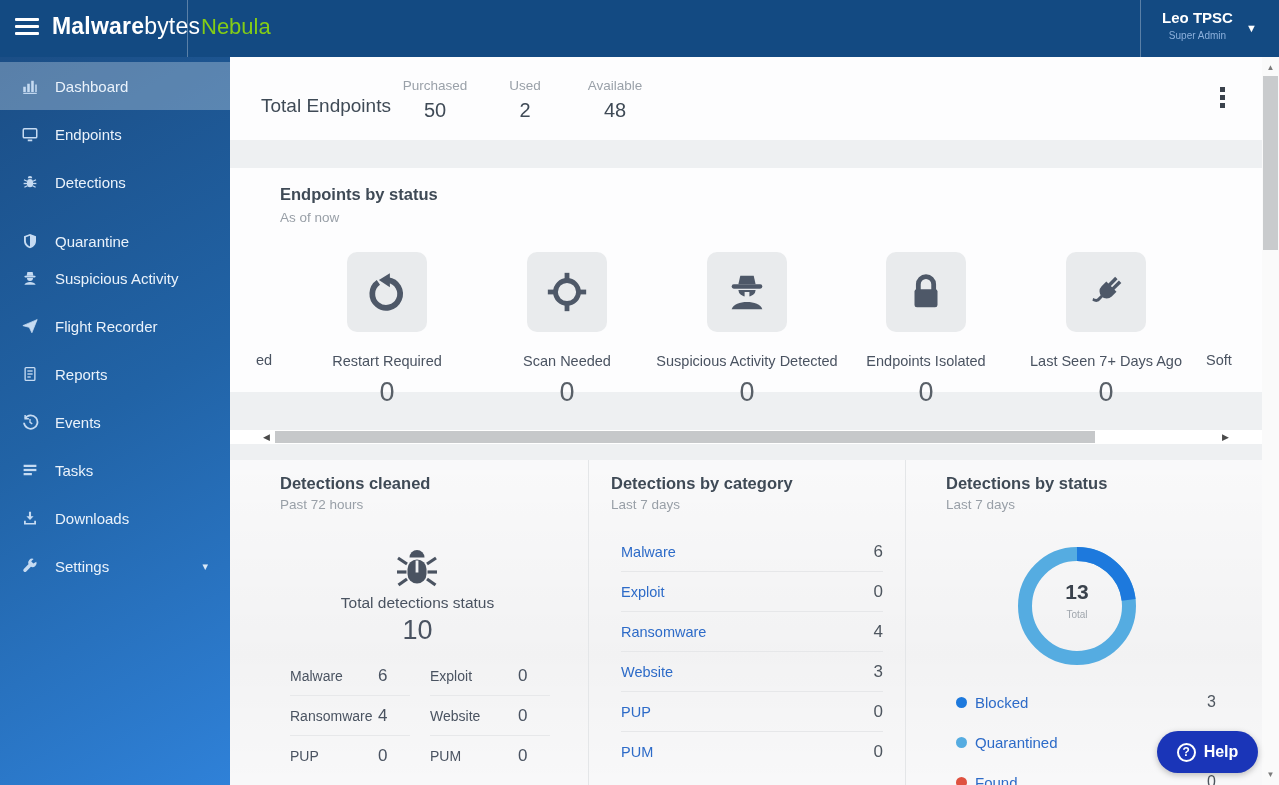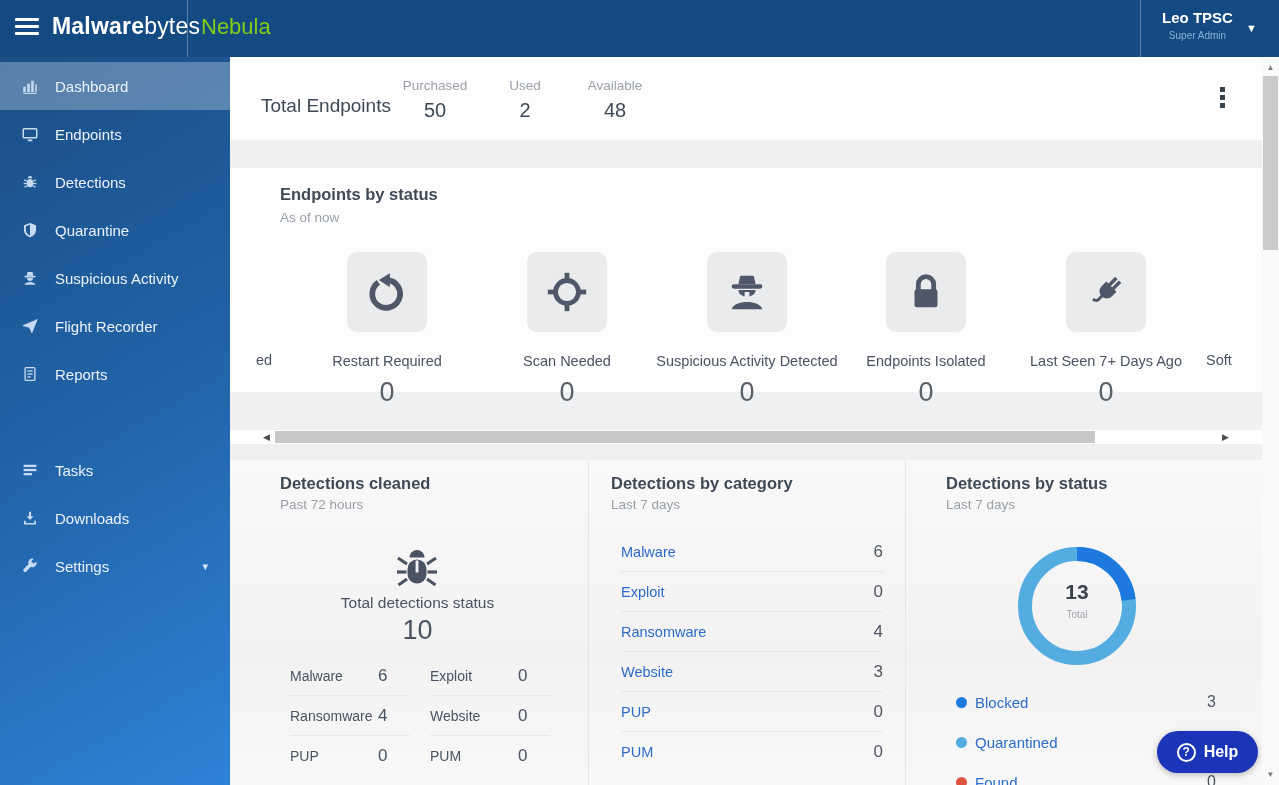--- a/index.html
+++ b/index.html
@@ -167,21 +167,21 @@
             <line x1="4" y1="9" x2="8" y2="11" stroke="currentColor" stroke-width="1.8"></line>
             <line x1="20" y1="9" x2="16" y2="11" stroke="currentColor" stroke-width="1.8"></line>
             <line x1="3.5" y1="14" x2="8" y2="14" stroke="currentColor" stroke-width="1.8"></line>
             <line x1="20.5" y1="14" x2="16" y2="14" stroke="currentColor" stroke-width="1.8"></line>
             <line x1="4.5" y1="19" x2="8.5" y2="17" stroke="currentColor" stroke-width="1.8"></line>
             <line x1="19.5" y1="19" x2="15.5" y2="17" stroke="currentColor" stroke-width="1.8"></line>
           </svg>
         </span>
       <span>Detections</span>
     </div>
-    <div class="side-item" style="top:149px;text-align:right;">
+    <div class="side-item" style="top:160px;text-align:right;">
       <span class="side-icon">
           <svg viewBox="0 0 24 24" fill="currentColor">
             <path d="M12 2.5 L20 5.5 V12 c0 5-3.4 8.2-8 9.5 C7.4 20.2 4 17 4 12 V5.5 Z M12 5 L6.5 7 V12 c0 3.6 2.3 6 5.5 7.2 V5z"></path>
           </svg>
         </span>
       <span>Quarantine</span>
     </div>
     <div class="side-item" style="top:197px;">
       <span class="side-icon">
           <svg viewBox="0 0 24 24" fill="currentColor">
@@ -204,20 +204,30 @@
     <div class="side-item" style="top:293px;">
       <span class="side-icon">
           <svg viewBox="0 0 24 24" fill="none" stroke="currentColor" stroke-width="1.8">
             <rect x="5.5" y="3.5" width="13" height="17" rx="1.2"></rect>
             <line x1="8.5" y1="8" x2="15.5" y2="8"></line>
             <line x1="8.5" y1="12" x2="15.5" y2="12"></line>
             <line x1="8.5" y1="16" x2="13" y2="16"></line>
           </svg>
         </span>
       <span>Reports</span>
+    </div>
+    <div class="side-item" style="top:341px;">
+      <span class="side-icon">
+          <svg viewBox="0 0 24 24" fill="none" stroke="currentColor" stroke-width="2.4">
+            <path d="M5.5 7 A9 9 0 1 1 4 13"></path>
+            <path d="M5.5 2.5 V7.5 H10.5" fill="none" stroke-width="2"></path>
+            <path d="M12 8 V12.5 L15 14.5" stroke-width="1.8"></path>
+          </svg>
+        </span>
+      <span>Events</span>
     </div>
     <div class="side-item" style="top:389px;">
       <span class="side-icon">
           <svg viewBox="0 0 24 24" fill="currentColor">
             <rect x="3.5" y="5" width="17" height="3"></rect>
             <rect x="3.5" y="10.5" width="17" height="3"></rect>
             <rect x="3.5" y="16" width="11" height="3"></rect>
           </svg>
         </span>
       <span>Tasks</span>

